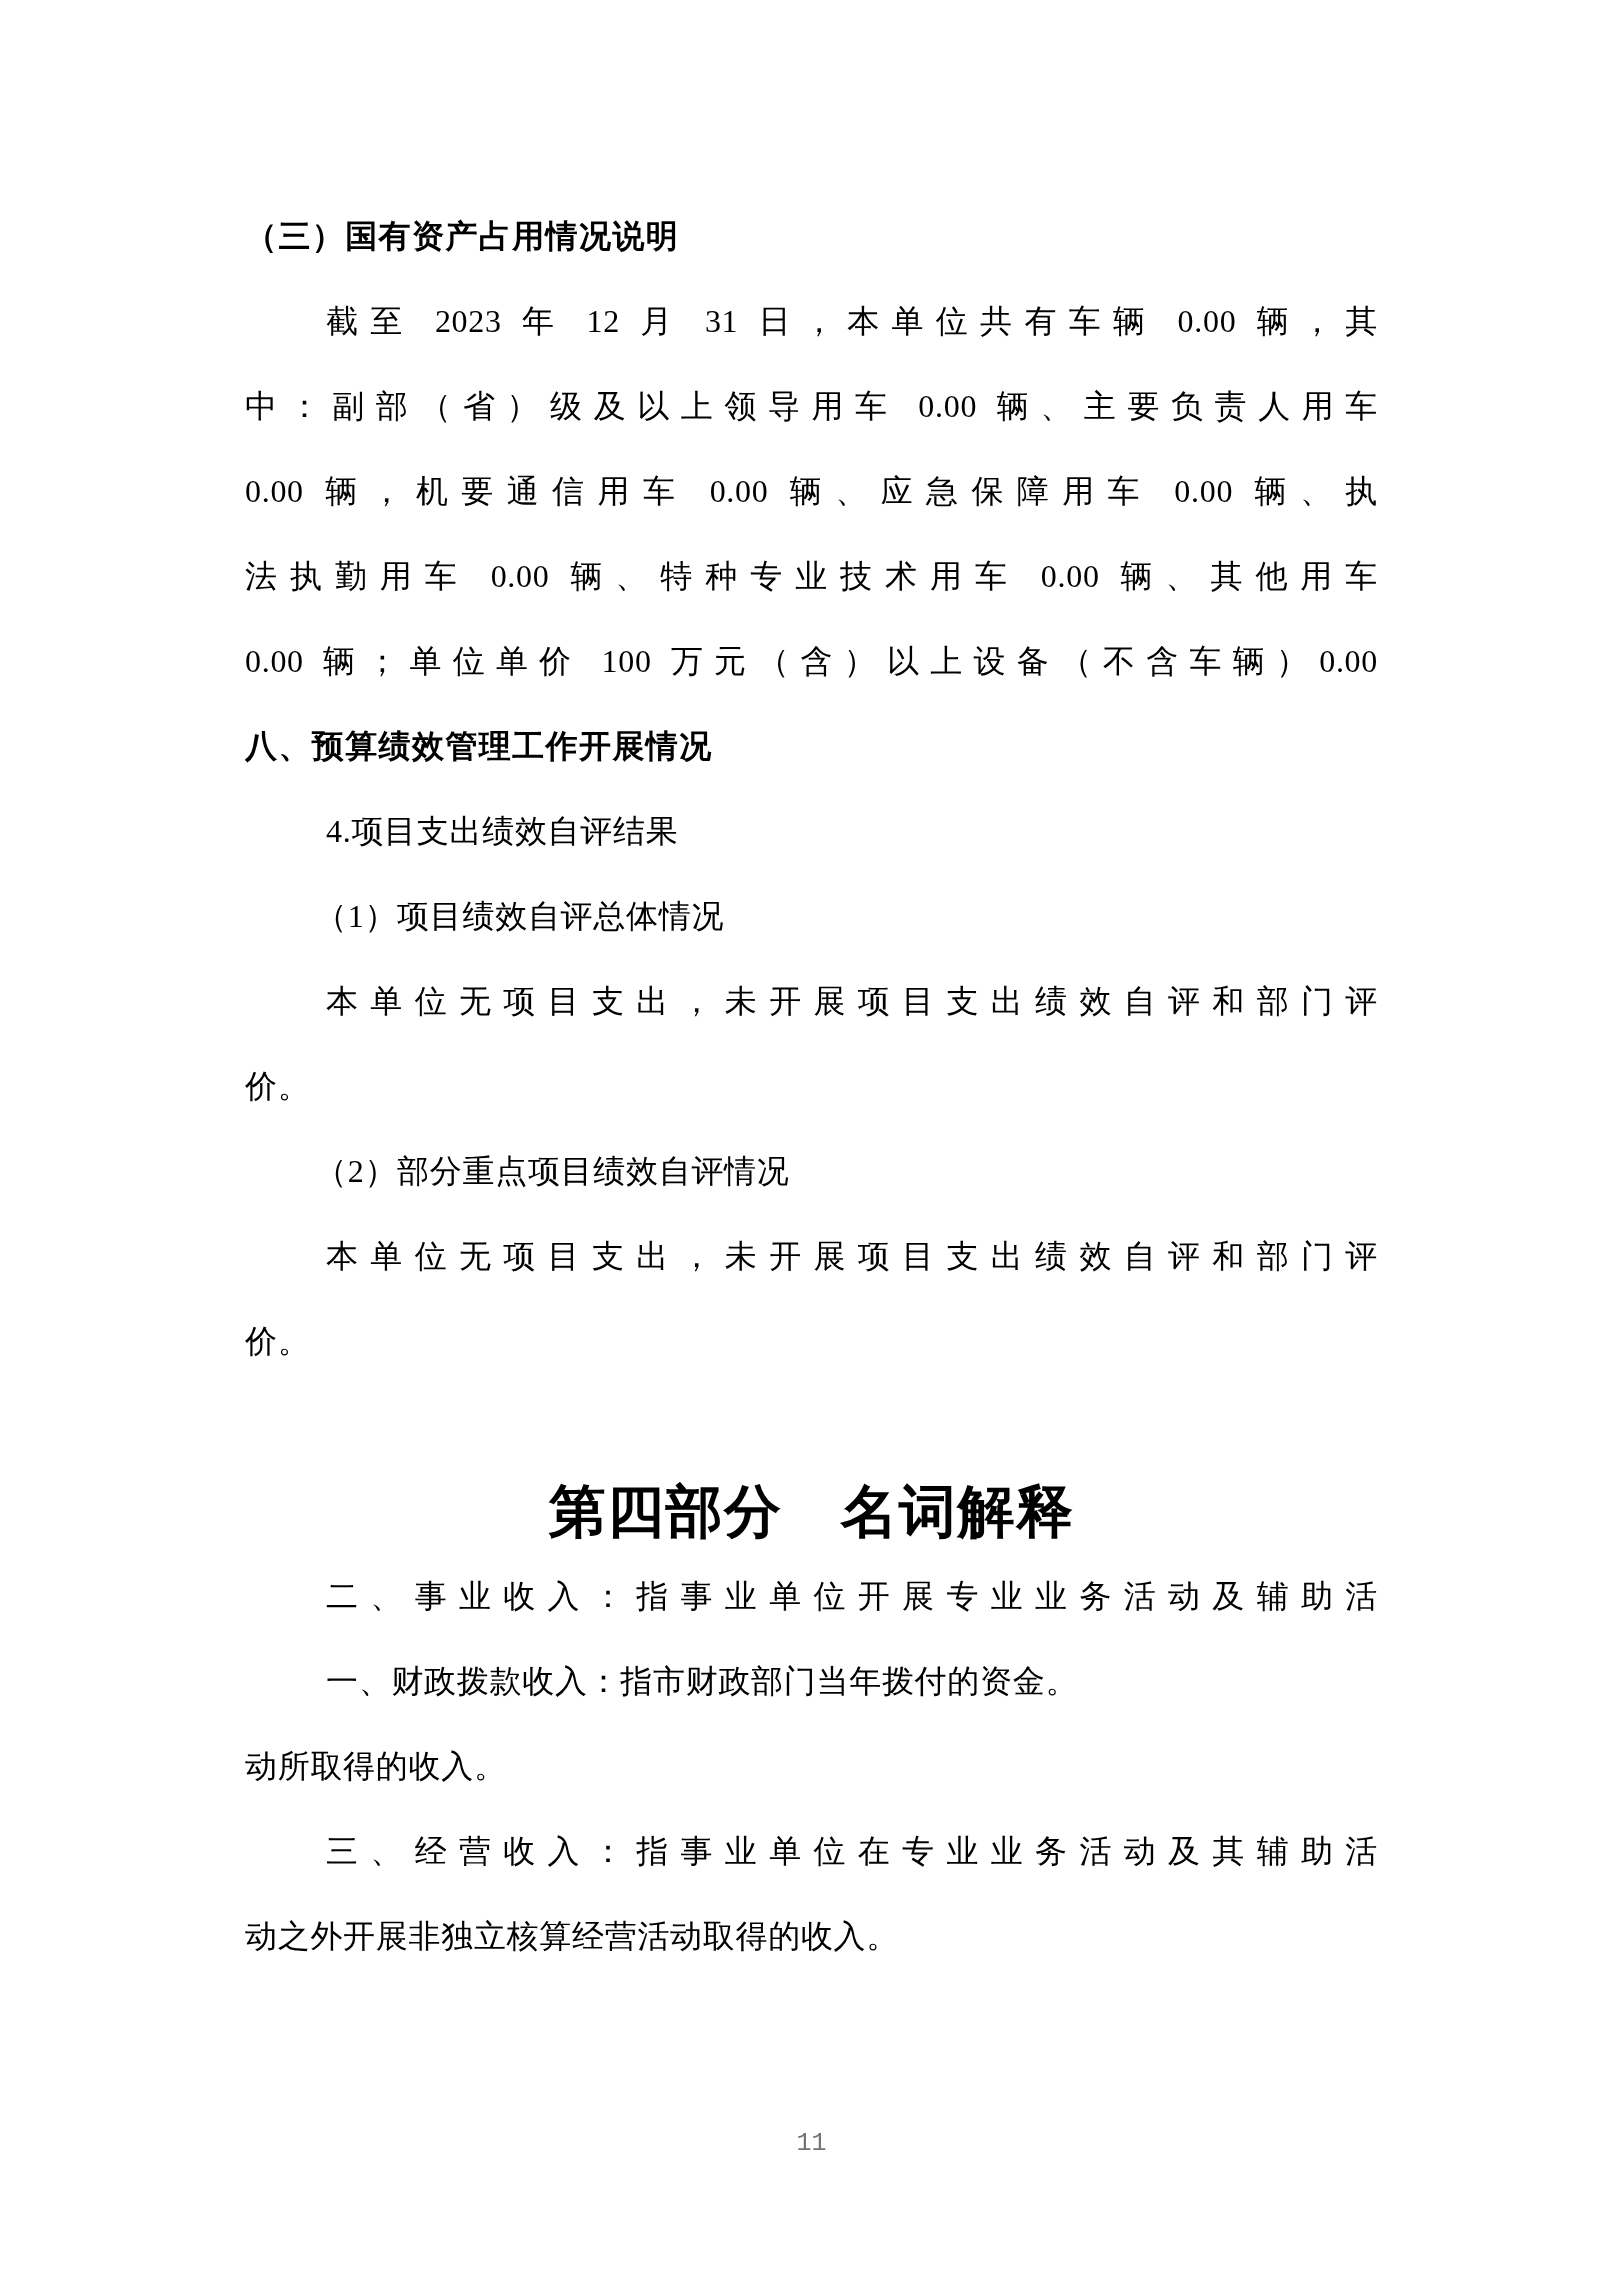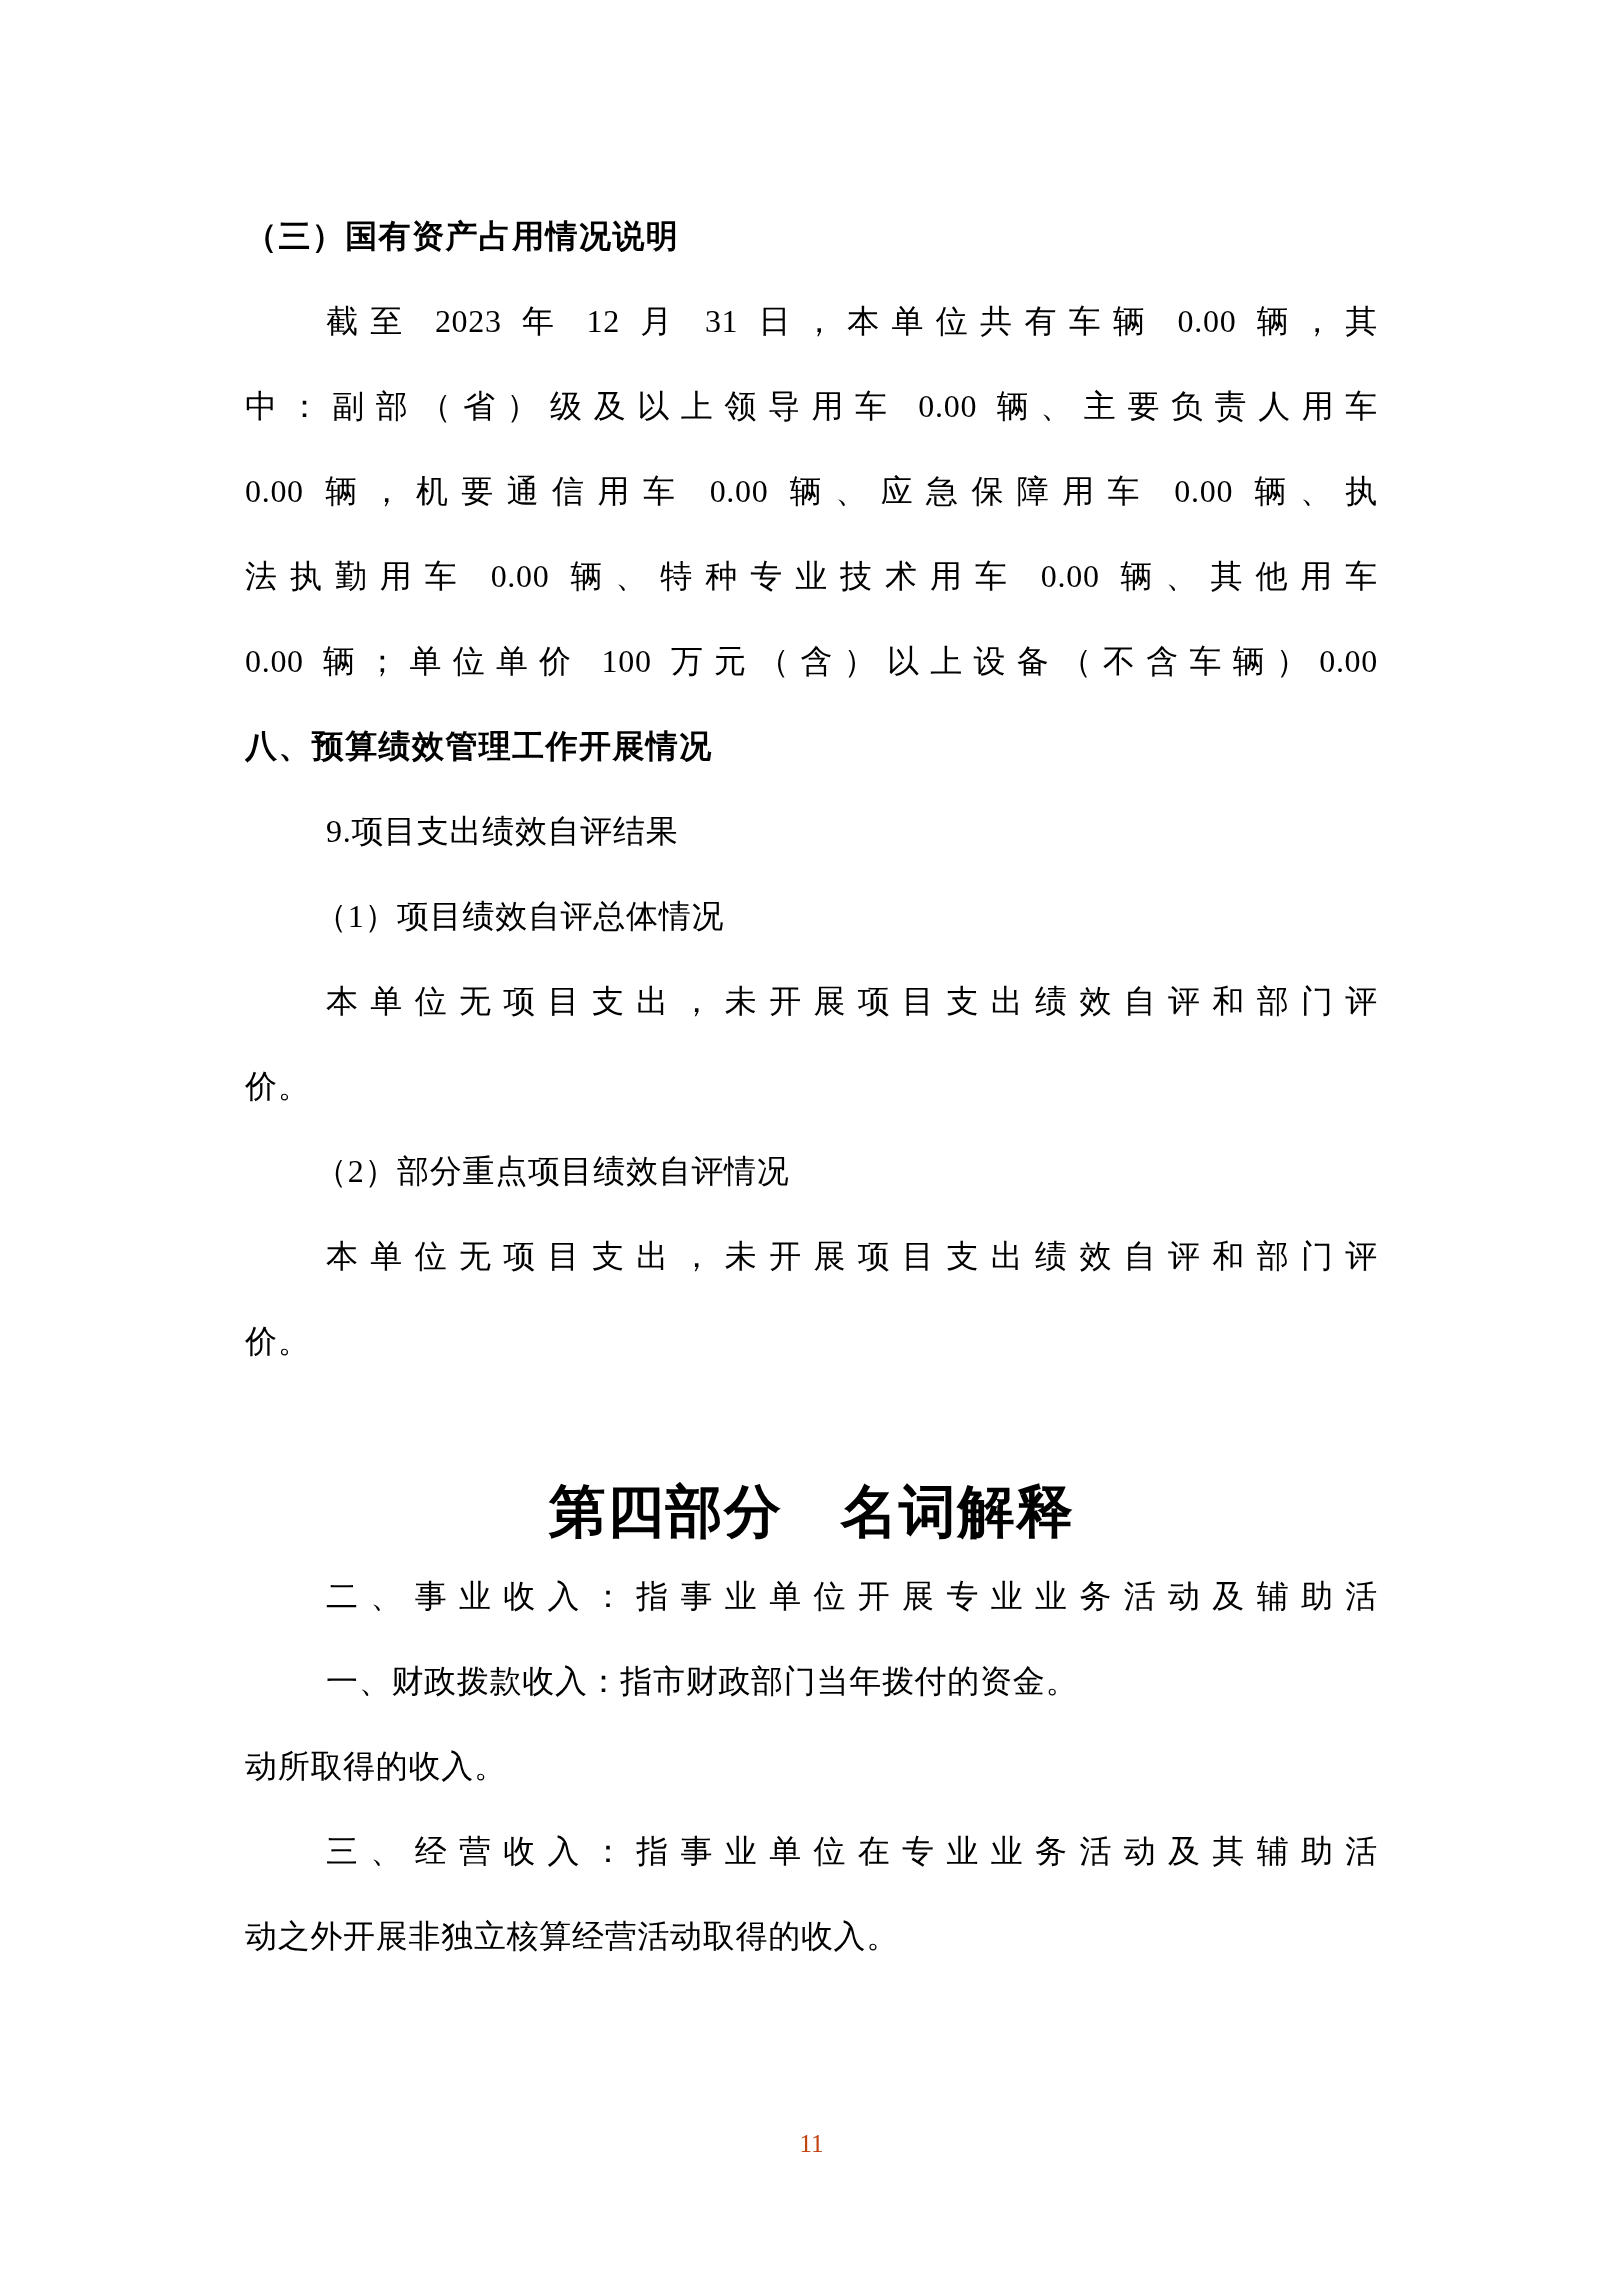--- a/index.html
+++ b/index.html
@@ -54,41 +54,41 @@
     font-size: 57px;
     padding-left: 0;
   }
   .blank {  }
   .footer {
     position: absolute;
     top: 2128px;
     left: 0;
     width: 100%;
     text-align: center;
-    font-family: Liberation Serif, serif;
+    font-family: Liberation Mono, monospace;
     font-size: 25px;
     line-height: 31px;
-    color: #c2410c;
+    color: #737373;
   }
 </style>
 </head>
 <body>
 
 <div class="page">
   <div class="content">
 
     <div class="line l h">（三）国有资产占用情况说明</div>
     <div class="line j in2">截至 2023 年 12 月 31 日，本单位共有车辆 0.00 辆，其</div>
     <div class="line j">中：副部（省）级及以上领导用车 0.00 辆、主要负责人用车</div>
     <div class="line j">0.00 辆，机要通信用车 0.00 辆、应急保障用车 0.00 辆、执</div>
     <div class="line j">法执勤用车 0.00 辆、特种专业技术用车 0.00 辆、其他用车</div>
     <div class="line j">0.00 辆；单位单价 100 万元（含）以上设备（不含车辆）0.00</div>
 
     <div class="line l h">八、预算绩效管理工作开展情况</div>
-    <div class="line l in2">9.项目支出绩效自评结果</div>
+    <div class="line l in2">4.项目支出绩效自评结果</div>
     <div class="line l inp">（1）项目绩效自评总体情况</div>
     <div class="line j in2">本单位无项目支出，未开展项目支出绩效自评和部门评</div>
     <div class="line l">价。</div>
     <div class="line l inp">（2）部分重点项目绩效自评情况</div>
     <div class="line j in2">本单位无项目支出，未开展项目支出绩效自评和部门评</div>
     <div class="line l">价。</div>
 
     <div class="line blank"></div>
 
     <div class="line h part-title">第四部分　名词解释</div>

